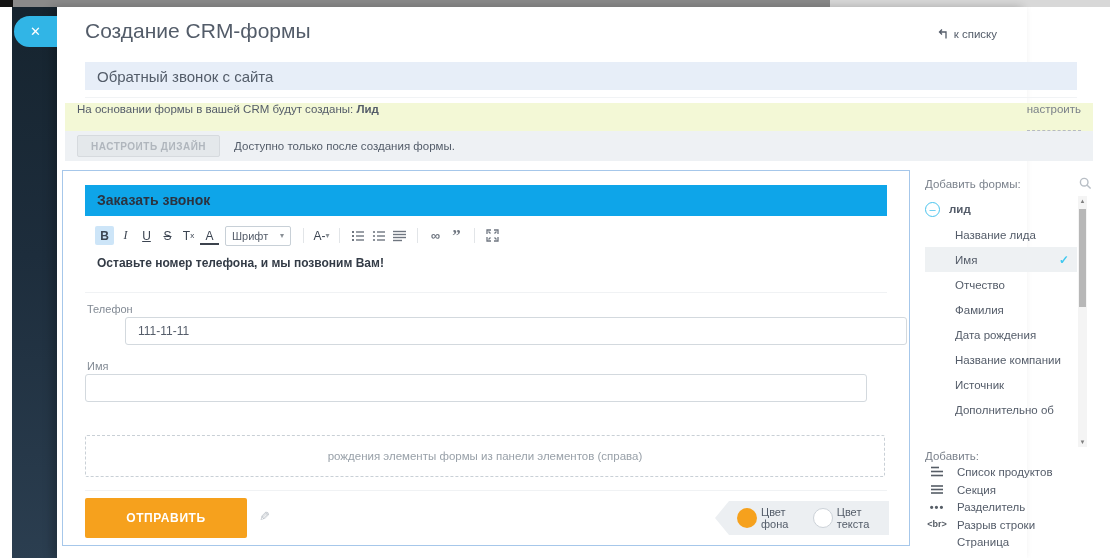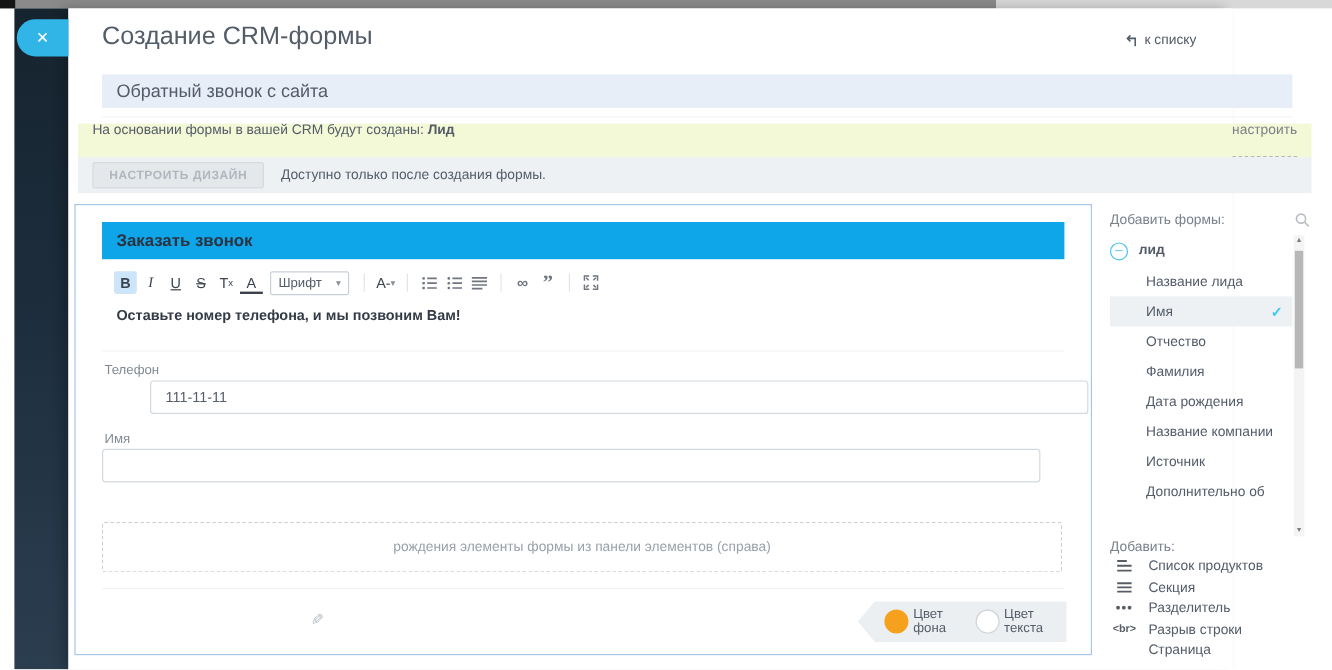--- a/index.html
+++ b/index.html
@@ -216,20 +216,21 @@
       <input class="f-input" style="left: 22px; top: 146px; margin-left: 40px;" type="text" value="111-11-11">
 
       <div class="f-label" style="left:24px;top:189px;">Имя</div>
       <input class="f-input" style="left: 22px; top: 203px;" type="text" value="">
 
       <div class="dropzone">
         <span>рождения элементы формы из панели элементов (справа)</span>
       </div>
       <div class="hr" style="left:22px;top:319px;width:802px;"></div>
 
+      <button class="submit">ОТПРАВИТЬ</button>
       <span class="pencil">✎</span>
 
       <div class="toggle">
         <span class="circ orange"></span>
         <span class="tl">Цвет фона</span>
         <span class="circ white"></span>
         <span class="tl">Цвет текста</span>
       </div>
     </div>
 

